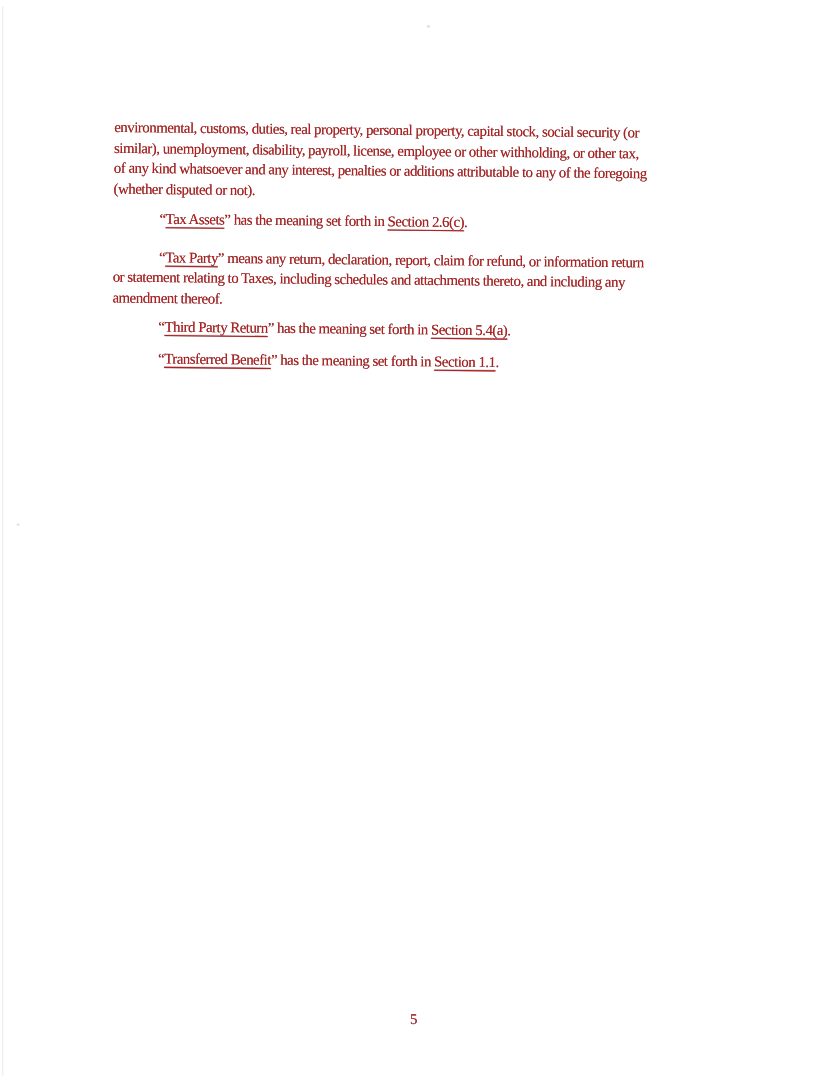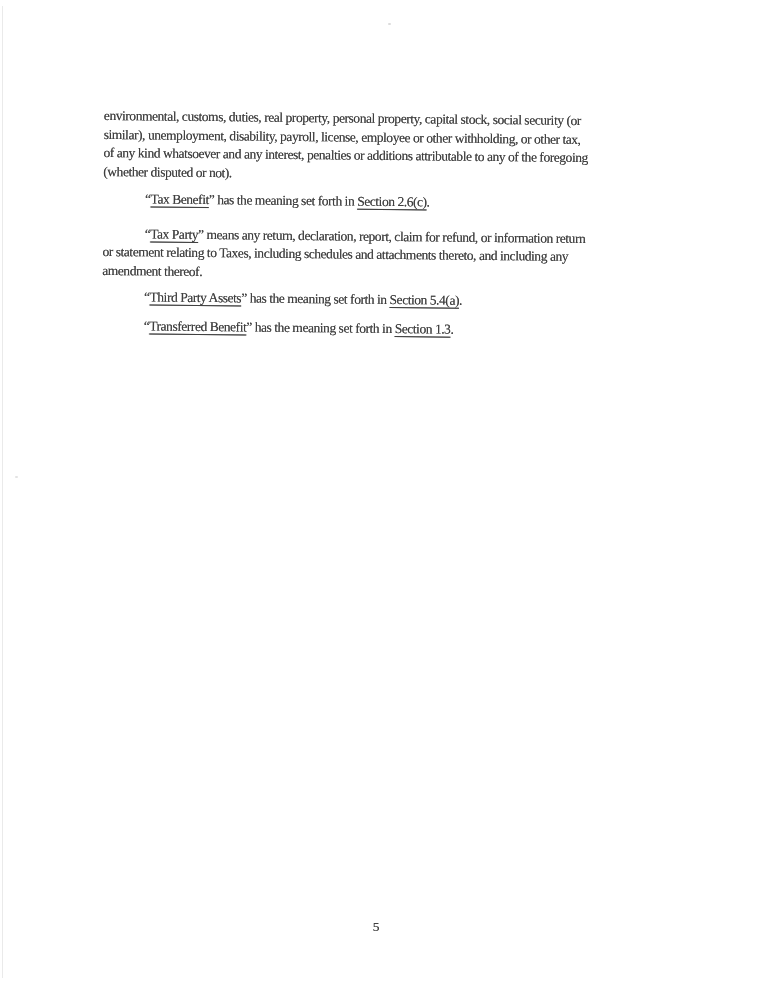--- a/index.html
+++ b/index.html
@@ -9,21 +9,21 @@
     height: 984px;
     background: #ffffff;
     overflow: hidden;
   }
   .page {
     position: relative;
     width: 760px;
     height: 984px;
     background: #ffffff;
     font-family: "Liberation Serif", serif;
-    color: #404040;
+    color: #b91c1c;
   }
   
   .edge-line {
     position: absolute;
     left: 2px;
     top: 6px;
     width: 1px;
     height: 972px;
     background: #eaeaea;
   }
@@ -97,41 +97,41 @@
 
     <div class="para mb9">
       <div class="line">environmental, customs, duties, real property, personal property, capital stock, social security (or</div>
       <div class="line">similar), unemployment, disability, payroll, license, employee or other withholding, or other tax,</div>
       <div class="line">of any kind whatsoever and any interest, penalties or additions attributable to any of the foregoing</div>
       <div class="line">(whether disputed or not).</div>
     </div>
 
     <div class="para mb16">
       <div class="line ind">
-        <span>“</span><span class="u">Tax Benefit</span><span>” has the meaning set forth in </span><span class="u">Section 2.6(c)</span><span>.</span>
+        <span>“</span><span class="u">Tax Assets</span><span>” has the meaning set forth in </span><span class="u">Section 2.6(c)</span><span>.</span>
       </div>
     </div>
 
     <div class="para mb8">
       <div class="line ind">
         <span>“</span><span class="u">Tax Party</span><span>” means any return, declaration, report, claim for refund, or information return</span>
       </div>
       <div class="line">or statement relating to Taxes, including schedules and attachments thereto, and including any</div>
       <div class="line">amendment thereof.</div>
     </div>
 
     <div class="para mb10">
       <div class="line ind">
-        <span>“</span><span class="u">Third Party Assets</span><span>” has the meaning set forth in </span><span class="u">Section 5.4(a)</span><span>.</span>
+        <span>“</span><span class="u">Third Party Return</span><span>” has the meaning set forth in </span><span class="u">Section 5.4(a)</span><span>.</span>
       </div>
     </div>
 
     <div class="para">
       <div class="line ind">
-        <span>“</span><span class="u">Transferred Benefit</span><span>” has the meaning set forth in </span><span class="u">Section 1.3</span><span>.</span>
+        <span>“</span><span class="u">Transferred Benefit</span><span>” has the meaning set forth in </span><span class="u">Section 1.1</span><span>.</span>
       </div>
     </div>
 
   </div>
 
   <div class="footer">5</div>
 
 </div>
 
 </body></html>

